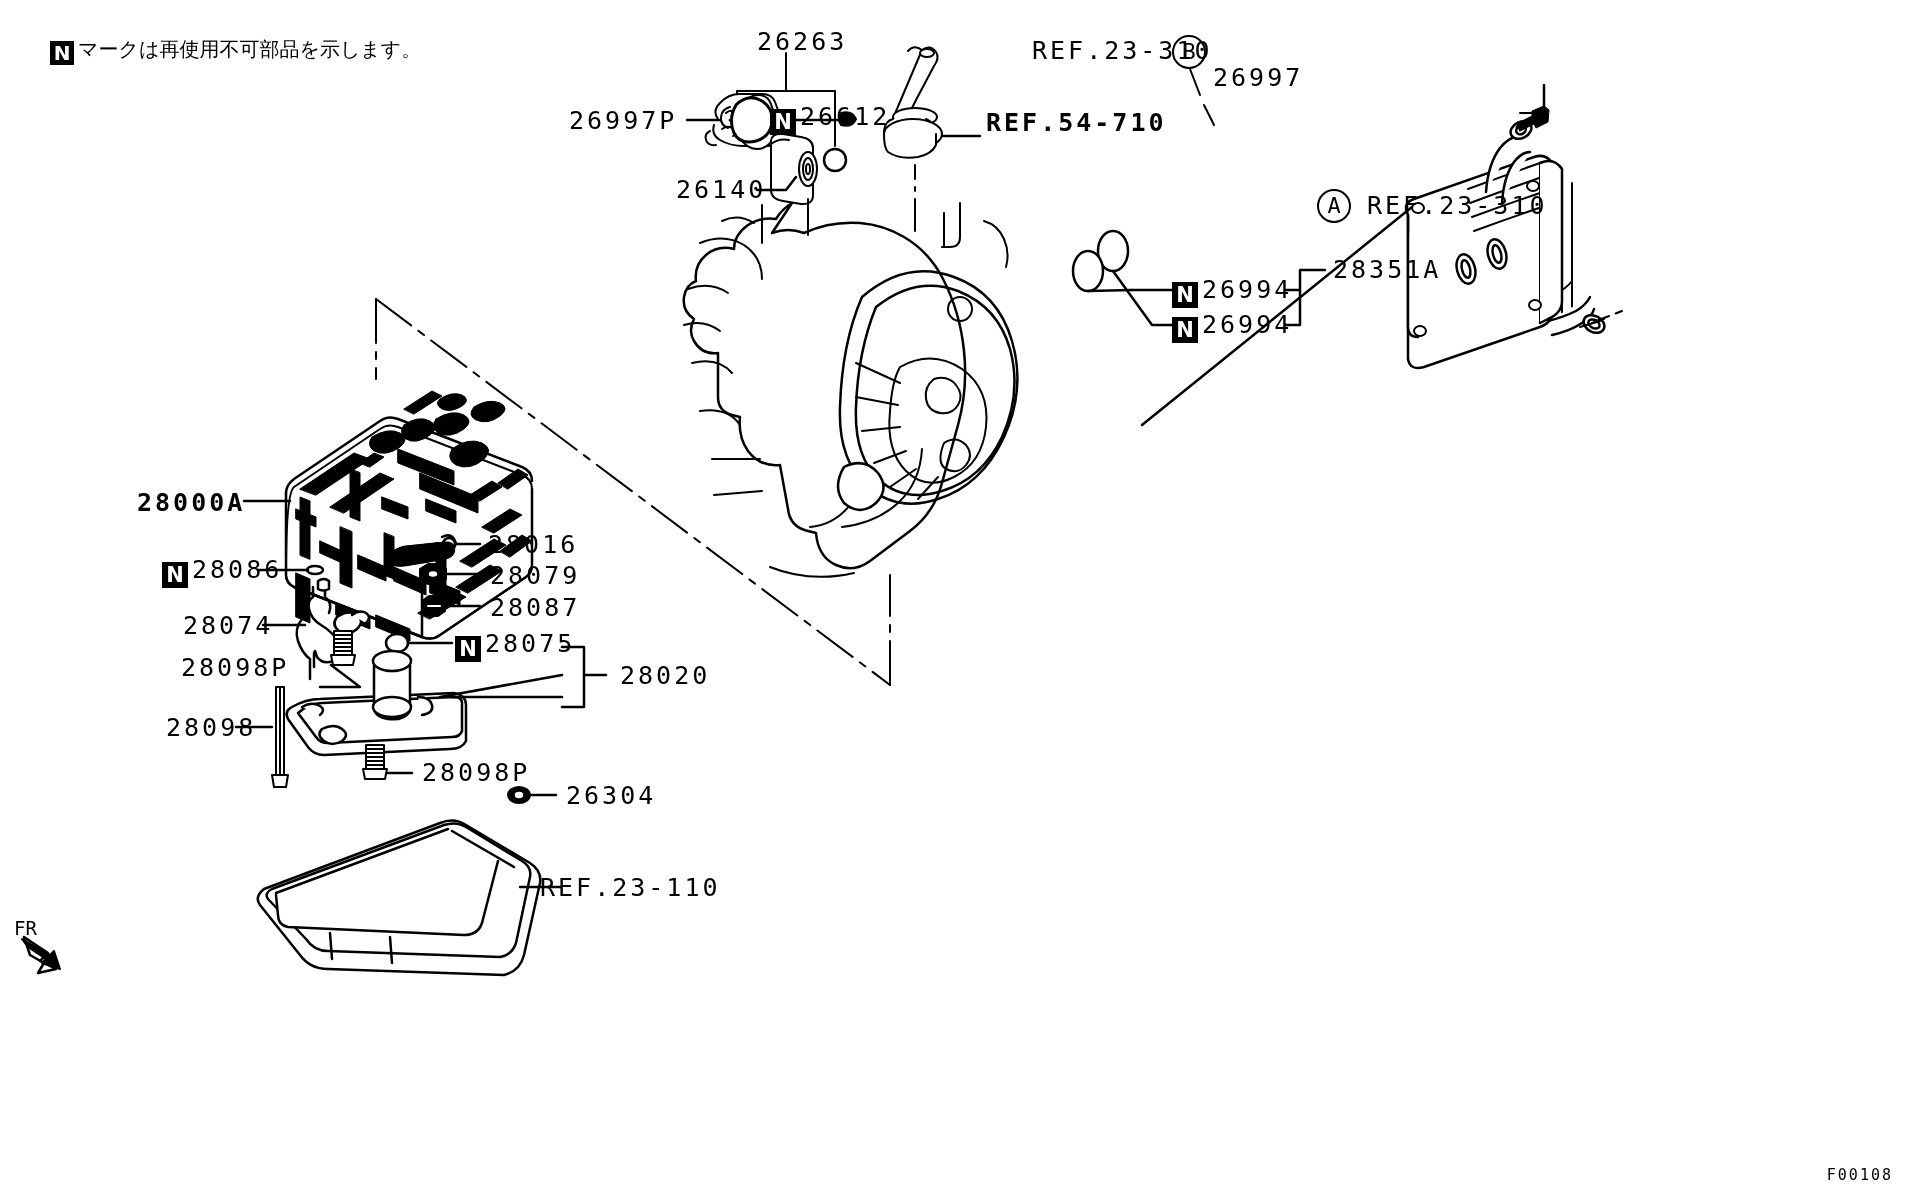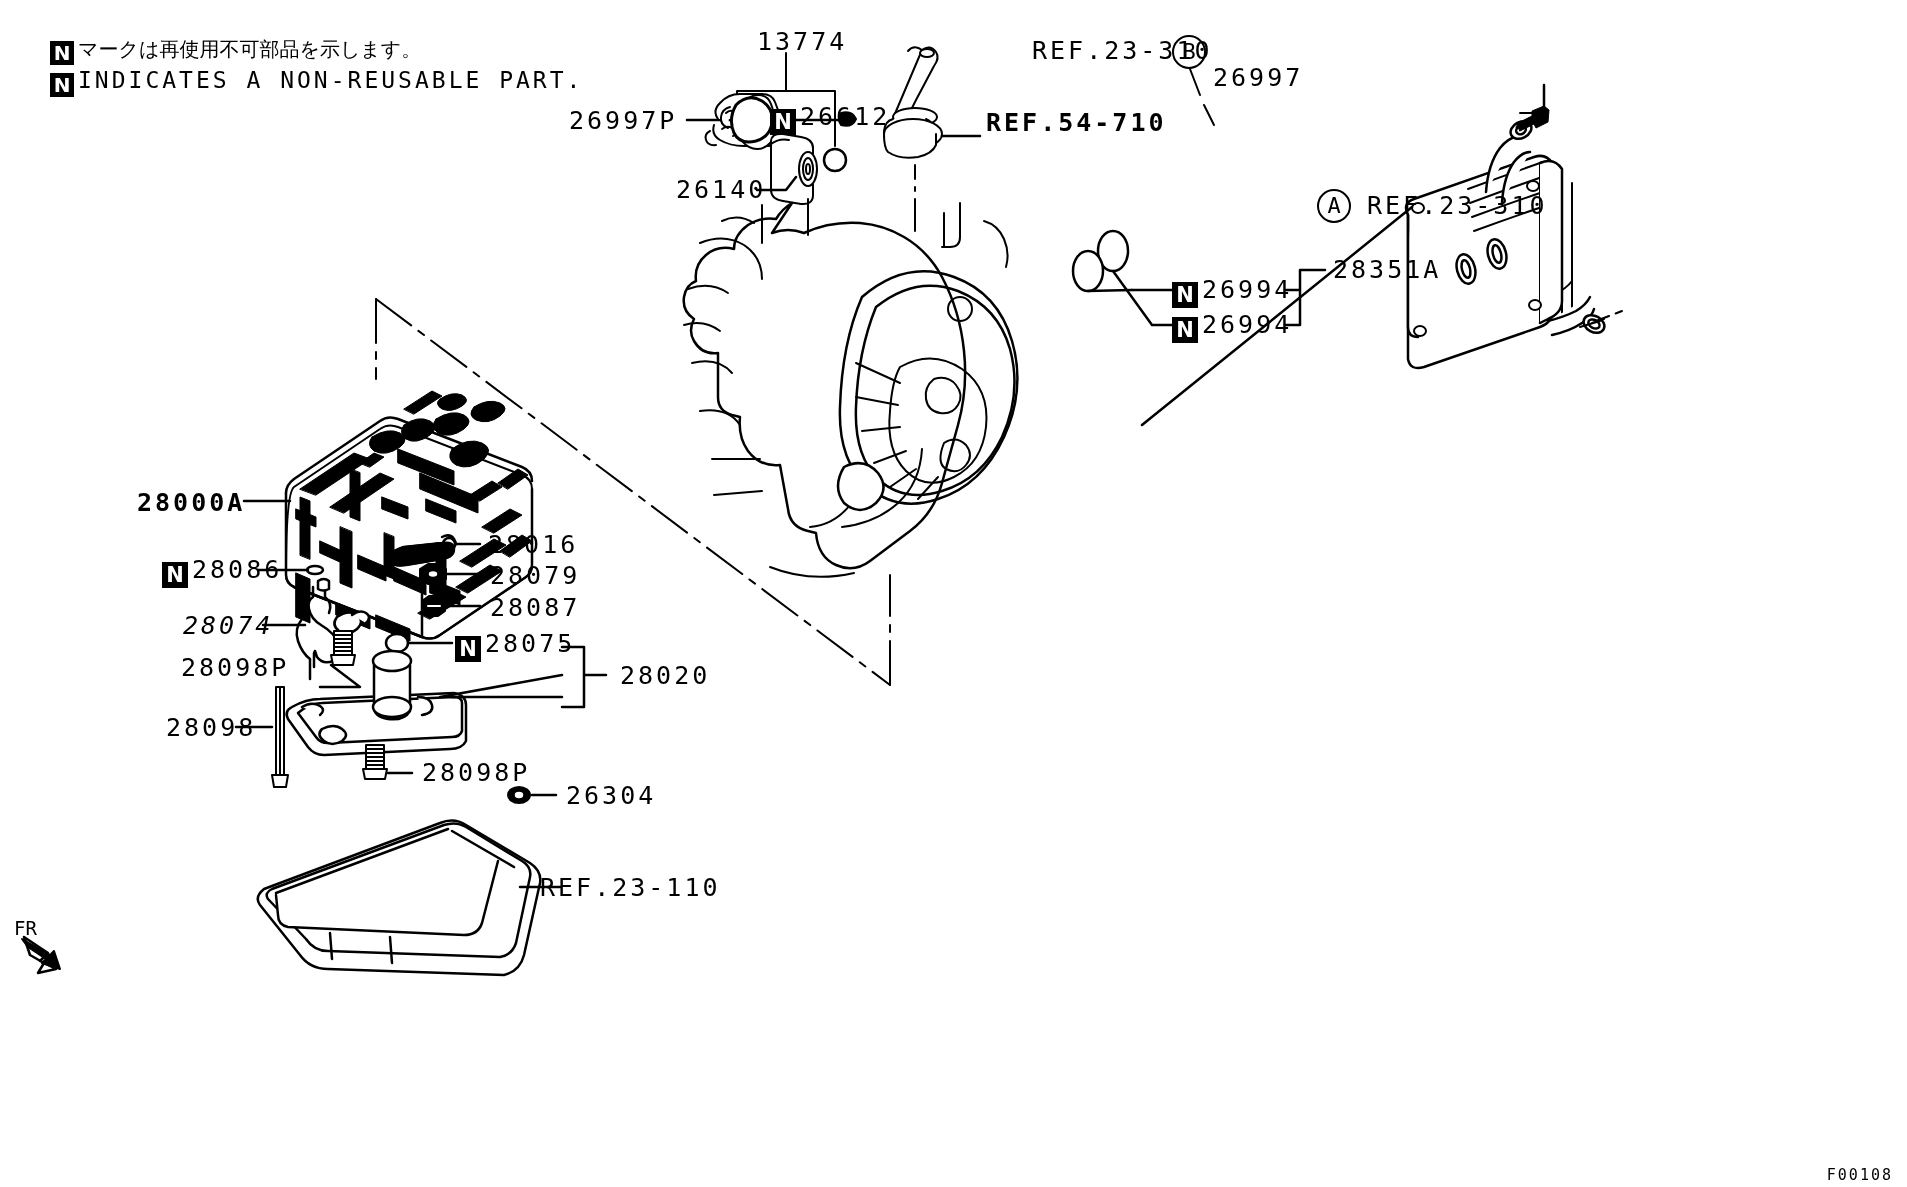--- a/index.html
+++ b/index.html
@@ -95,23 +95,20 @@
     letter-spacing: 2px;
   }
 </style>
 </head>
 <body>
 
 <div id="page">
 
   <div class="lbl jp" style="left:50px; top:32px;">
     <span class="nbadge">N</span><span>マークは再使用不可部品を示します。</span>
-  </div>
-  <div class="lbl" style="left:50px; top:62px; font-size:23px; letter-spacing:3px;">
-    <span class="nbadge">N</span><span>INDICATES A NON-REUSABLE PART.</span>
   </div>
 
   <svg class="art" viewBox="0 0 1907 1187">
     <g fill="none" stroke="#000" stroke-width="2" stroke-linejoin="round" stroke-linecap="round">
 
       <path d="M786,46 L786,84 M737,84 L835,84 M737,84 L737,104 M835,84 L835,139"></path>
 
       <path d="M687,113 L840,113" stroke-width="2.5"></path>
 
       <path d="M841,106 q11,-3 15,6 q-4,9 -15,6 q-4,-6 0,-12 z" fill="#000"></path>
@@ -435,21 +432,21 @@
       <g stroke-width="2.5" fill="#fff">
         <path d="M24,930 L48,946 L40,954 L56,962 L38,966 L44,956 L30,948 z"></path>
       </g>
       <g fill="#000">
         <path d="M22,932 L50,948 L42,956 L60,962 L54,944 L46,952 L28,940 z"></path>
       </g>
 
     </g>
   </svg>
 
-  <div class="lbl" style="left:757px; top:22px;">13774</div>
+  <div class="lbl" style="left:757px; top:22px;">26263</div>
 
   <div class="lbl" style="left:569px; top:101px;">26997P</div>
 
   <div class="lbl" style="left:770px; top:97px;">
     <span class="nbadge lg">N</span><span>26612</span>
   </div>
 
   <div class="lbl" style="left:676px; top:170px;">26140</div>
 
   <div class="lbl" style="left:986px; top:103px;font-weight:bold;">REF.54-710</div>
@@ -477,21 +474,21 @@
   <div class="lbl" style="left:488px; top:525px;">28016</div>
 
   <div class="lbl" style="left:162px; top:550px;">
     <span class="nbadge lg">N</span><span>28086</span>
   </div>
 
   <div class="lbl" style="left:490px; top:556px;">28079</div>
 
   <div class="lbl" style="left:490px; top:588px;">28087</div>
 
-  <div class="lbl" style="left:183px; top:606px;font-style:italic;">28074</div>
+  <div class="lbl" style="left:183px; top:606px;">28074</div>
 
   <div class="lbl" style="left:455px; top:624px;">
     <span class="nbadge lg">N</span><span>28075</span>
   </div>
 
   <div class="lbl" style="left:181px; top:648px;">28098P</div>
 
   <div class="lbl" style="left:620px; top:656px;">28020</div>
 
   <div class="lbl" style="left:166px; top:708px;">28098</div>

